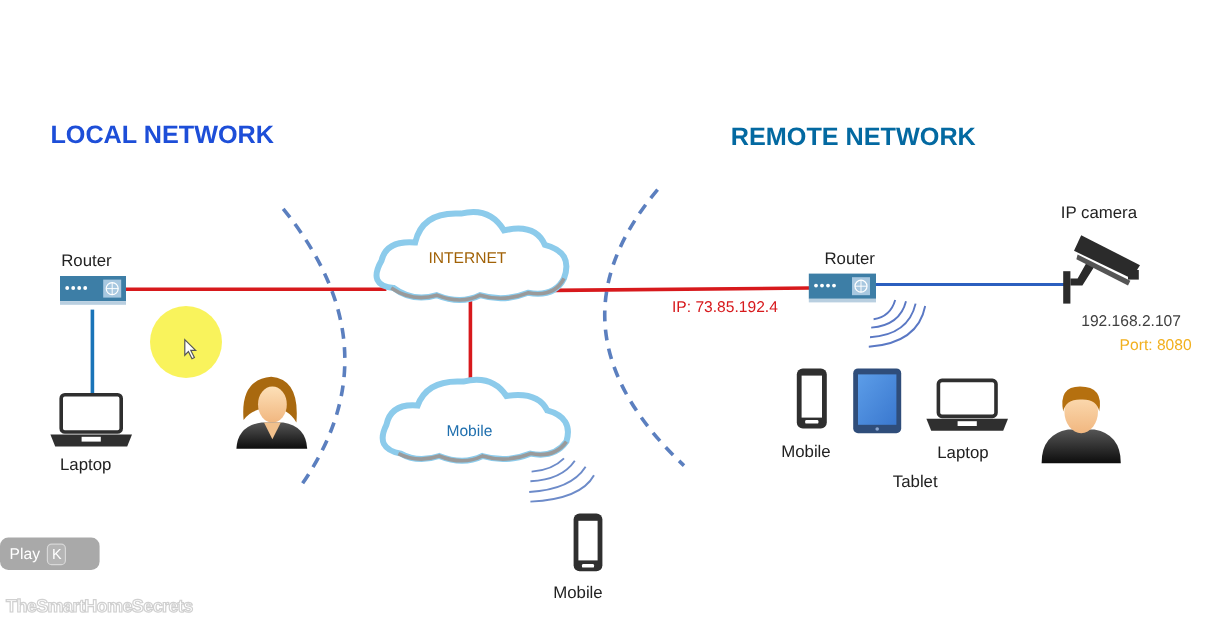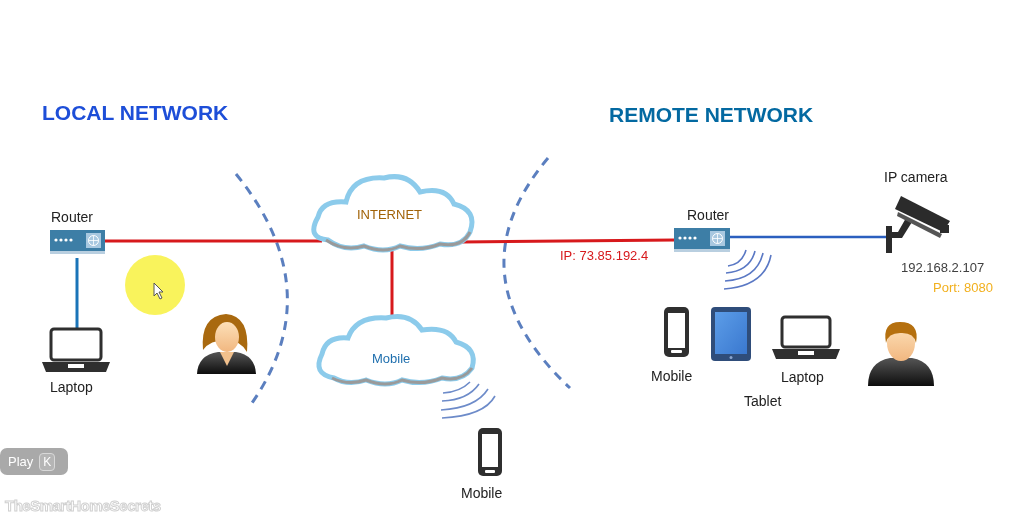--- a/index.html
+++ b/index.html
@@ -1,21 +1,21 @@
 <!DOCTYPE html>
 <html><head>
 <meta charset="utf-8">
 <style>
   html, body { margin:0; padding:0; }
   body { width:1024px; height:528px; background:#ffffff; position:relative; overflow:hidden;
          font-family:"Liberation Sans", sans-serif; }
   .lbl { position:absolute; font-weight:normal; color:#222; font-size:14px; white-space:nowrap; }
   .title { position:absolute; font-weight:bold; font-size:21px; white-space:nowrap; }
   svg.canvas { position:absolute; left:0; top:0; }
-  .play { position:absolute; left:0; top:448px; width:68px; height:27px; background:#a9a9a9; border-radius:7px;
+  .play { position:absolute; left:0; top:448px; width:83px; height:27px; background:#a9a9a9; border-radius:7px;
           color:#fff; font-size:13px; display:flex; align-items:center; padding-left:8px; box-sizing:border-box; gap:6px; }
   .kbd { border:1px solid #d8d8d8; border-radius:4px; padding:0 3px; font-size:12px; line-height:16px; background:#b5b5b5; }
   .watermark { position:absolute; left:5px; top:497px; font-size:15px; font-weight:bold; color:#fff;
                -webkit-text-stroke:1px #d0d0d0; letter-spacing:-0.5px;text-align:center; }
 </style>
 </head>
 <body>
 
 <svg class="canvas" width="1024" height="528" viewBox="0 0 1024 528">
   <defs>

